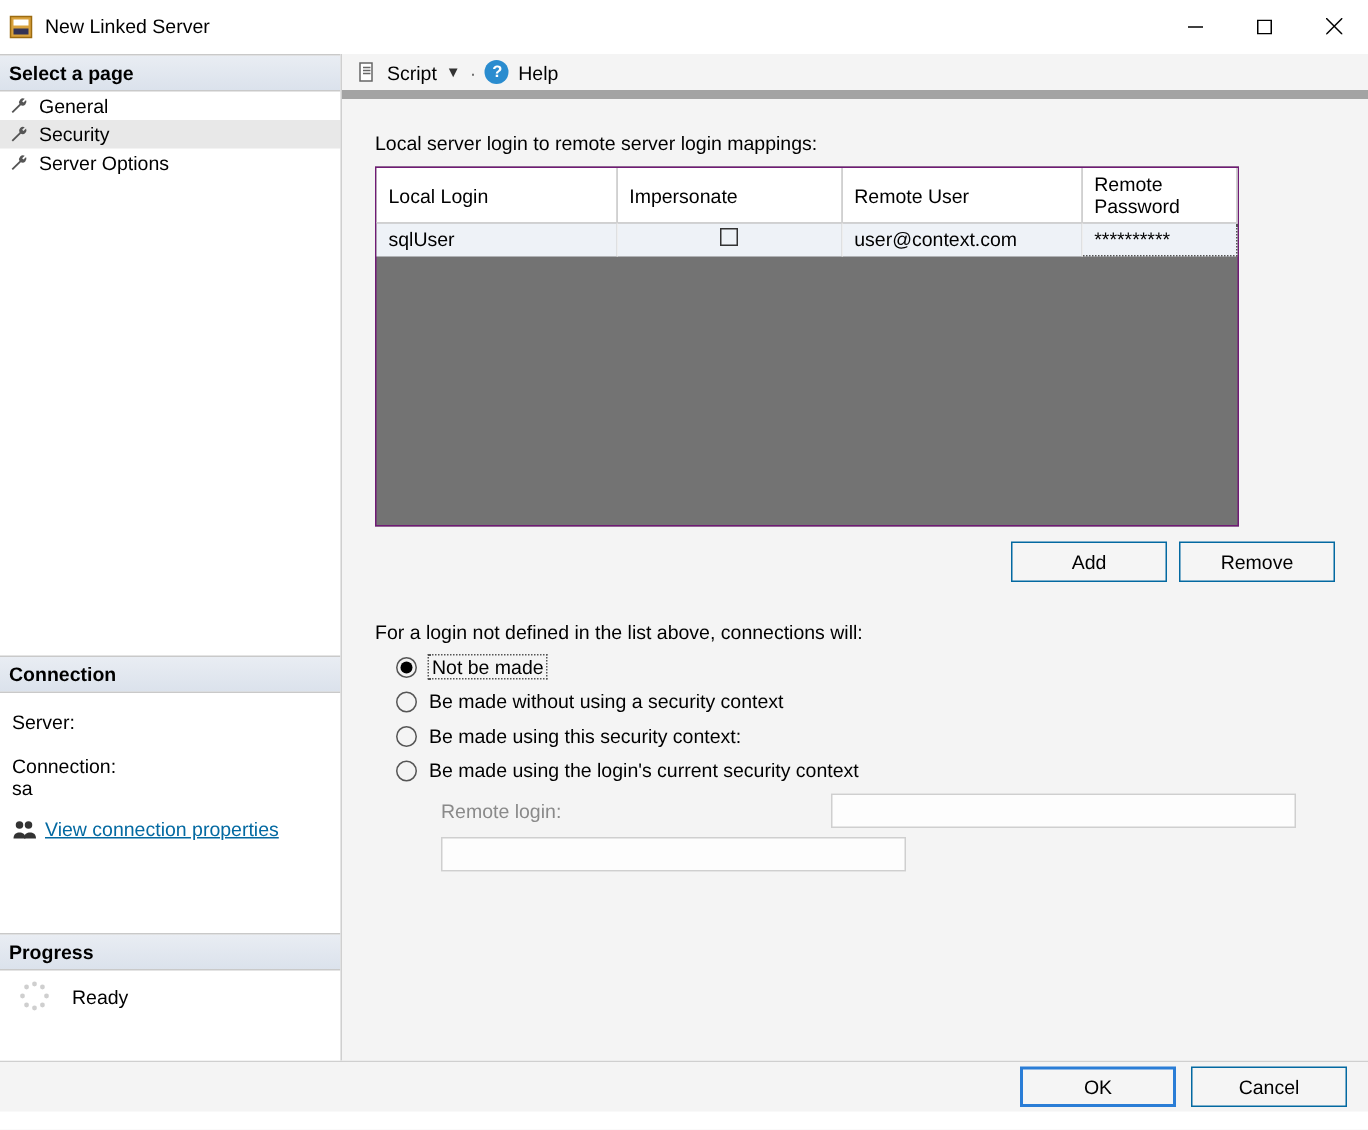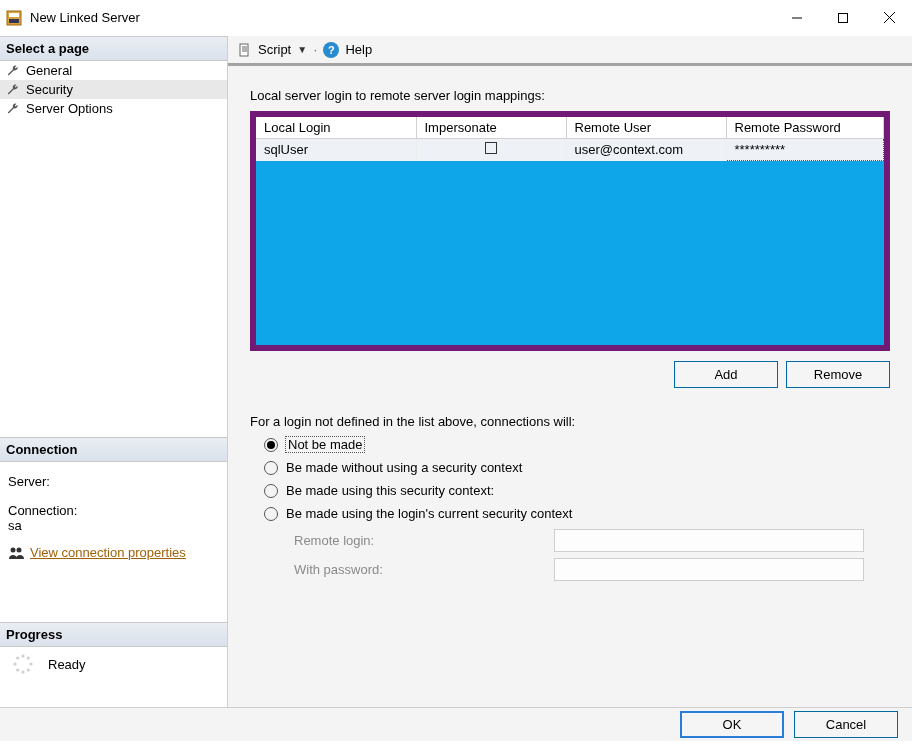--- a/index.html
+++ b/index.html
@@ -13,32 +13,32 @@
 
   .body { display:flex; height:671px; }
   .sidebar { width:227px; background:#fff; display:flex; flex-direction:column; }
   .panehdr { background:linear-gradient(#e9edf3,#dbe2ec); padding:4px 6px; font-weight:bold; border-top:1px solid #c9c9c9; border-bottom:1px solid #c9c9c9; }
   .page-item { display:flex; align-items:center; padding:2px 6px; gap:6px; cursor:default; }
   .page-item.selected { background:#e8e8e8; }
   .wrench { width:14px; height:14px; }
   .conn-block { padding:6px 8px; font-size:13px; }
   .conn-block .lbl { margin-top:6px; }
   .linkrow { display:flex; align-items:center; gap:6px; padding:6px 8px; }
-  .linkrow a { color:#a16207; }
+  .linkrow a { color:#0369a1; }
   .people-icon { width:16px; height:14px; }
   .spinner { width:22px; height:22px; display:inline-block; }
   .progress-row { display:flex; align-items:center; gap:14px; padding:6px 10px 6px 12px; }
 
   .main { flex:1; display:flex; flex-direction:column; border-left:1px solid #cfcfcf; background:#f4f4f4; }
-  .toolbar { height:30px; border-bottom:3px solid #a3a3a3; display:flex; align-items:center; gap:6px; padding:0 10px; background:#f4f4f4; }
+  .toolbar { height:30px; border-bottom:6px solid #a3a3a3; display:flex; align-items:center; gap:6px; padding:0 10px; background:#f4f4f4; }
   .toolbar .tsep { color:#666; }
   .help-icon { width:16px;height:16px;background:#2a8ccf;border-radius:50%;color:#fff;display:inline-flex;align-items:center;justify-content:center;font-size:11px;font-weight:bold; }
   .content { flex:1; padding:22px 22px 0 22px; position:relative; }
   .section-label { margin-bottom:8px; }
-  .grid { border:6px solid #701a75; background:#0ea5e9; height:240px; width:640px; }
+  .grid { border:1px solid #701a75; background:#737373; height:240px; width:576px; }
   .grid table { width:100%; border-collapse:collapse; }
   .grid th { text-align:left; font-weight:normal; padding:3px 8px; border-right:1px solid #d0d0d0; border-bottom:1px solid #d0d0d0; background:#fff; }
   .grid td { padding:3px 8px; border-right:1px solid #eee; }
   .grid tr.datarow { background:#eef2f7; }
   .grid td.center { text-align:center; }
   .chk { width:12px;height:12px;border:1px solid #333;display:inline-block; }
   .grid td.pw-cell { border:1px dotted #555; }
   .btnrow { width:640px; display:flex; justify-content:flex-end; gap:8px; margin-top:10px; }
   .btn { min-width:104px; padding:5px 14px; background:#f5f5f5; border:1px solid #0369a1; text-align:center; }
   .btn.primary { border:2px solid #2a7dd6; padding:4px 13px; }
@@ -216,21 +216,20 @@
         <div class="radio-item">
           <span class="radio"></span>
           <span>Be made using the login's current security context</span>
         </div>
 
         <div class="field-row">
           <span class="flabel">Remote login:</span>
           <input type="text" disabled="" value="" style="">
         </div>
         <div class="field-row">
-          <span class="flabel">With password:</span>
           <input type="password" disabled="" value="" style="">
         </div>
       </div>
     </div>
   </div>
 </div>
 
 <div class="bottombar">
   <div class="btn primary">OK</div>
   <div class="btn">Cancel</div>

